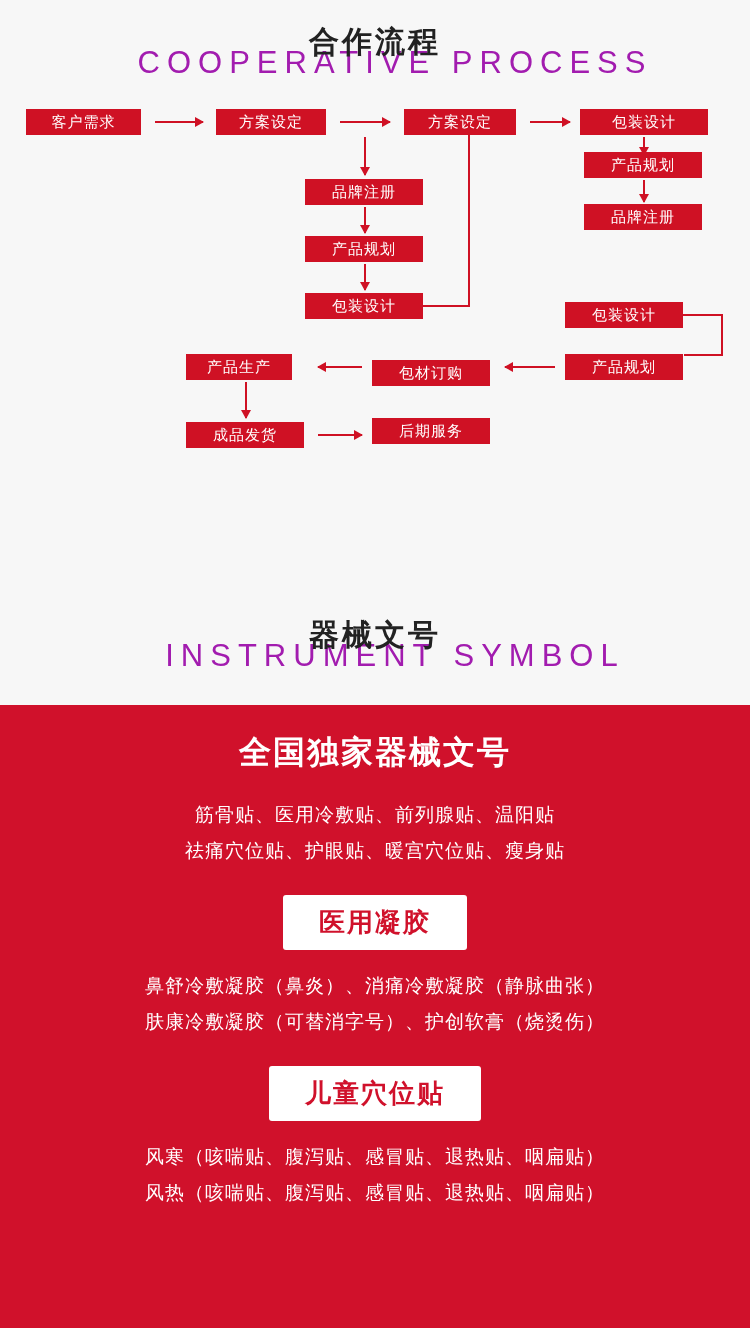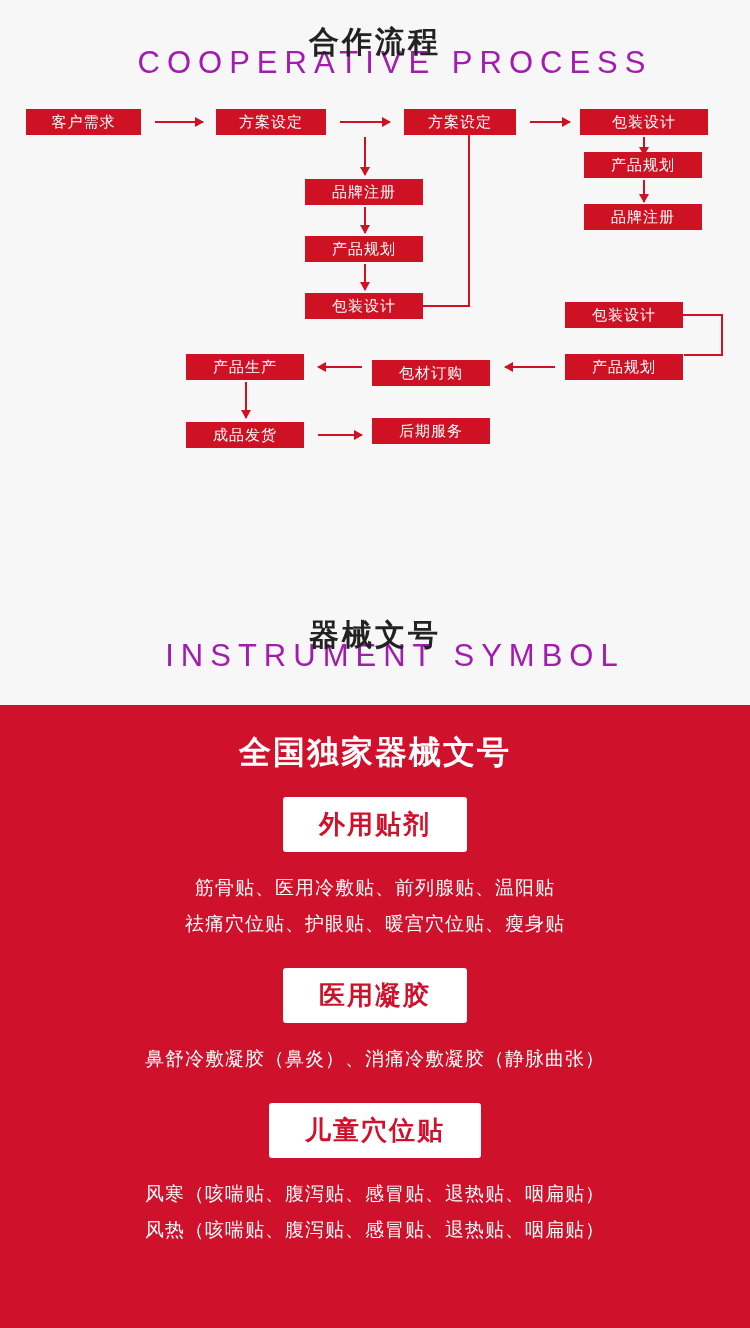--- a/index.html
+++ b/index.html
@@ -181,21 +181,21 @@
     <div class="arrow-v" style="left:643px; top:81px; height:22px;"></div>
     <div class="node" style="left:584px; top:105px; width:118px;">品牌注册</div>
 
     <div class="node" style="left:565px; top:203px; width:118px;">包装设计</div>
     <div class="line-h" style="left:683px; top:215px; width:40px;"></div>
     <div class="line-v" style="left:721px; top:215px; height:42px;"></div>
     <div class="line-h" style="left:684px; top:255px; width:38px;"></div>
 
     <div class="node" style="left:565px; top:255px; width:118px;">产品规划</div>
     <div class="node" style="left:372px; top:261px; width:118px;">包材订购</div>
-    <div class="node" style="left:186px; top:255px; width:118px;">产品生产</div>
+    <div class="node" style="left:186px; top:255px; width:106px;">产品生产</div>
 
     <div class="arrow-h left" style="left:505px; top:267px; width:50px;"></div>
     <div class="arrow-h left" style="left:318px; top:267px; width:44px;"></div>
 
     <div class="arrow-v" style="left:245px; top:283px; height:36px;"></div>
     <div class="node" style="left:186px; top:323px; width:118px;">成品发货</div>
     <div class="node" style="left:372px; top:319px; width:118px;">后期服务</div>
     <div class="arrow-h" style="left:318px; top:335px; width:44px;"></div>
 
   </div>
@@ -203,31 +203,31 @@
 
 <div class="symbol-heading">
   <div class="heading-cn">器械文号</div>
   <div class="heading-en">INSTRUMENT SYMBOL</div>
 </div>
 
 <div class="red-panel">
   <div class="panel-title">全国独家器械文号</div>
 
   <div class="cat-group">
-    <div class="cat-box">外用贴剂</div>
     <div class="cat-lines">
       <div class="cat-line">筋骨贴、医用冷敷贴、前列腺贴、温阳贴</div>
       <div class="cat-line">祛痛穴位贴、护眼贴、暖宫穴位贴、瘦身贴</div>
     </div>
   </div>
 
   <div class="cat-group">
     <div class="cat-box">医用凝胶</div>
     <div class="cat-lines">
       <div class="cat-line">鼻舒冷敷凝胶（鼻炎）、消痛冷敷凝胶（静脉曲张）</div>
+      <div class="cat-line">肤康冷敷凝胶（可替消字号）、护创软膏（烧烫伤）</div>
     </div>
   </div>
 
   <div class="cat-group">
     <div class="cat-box">儿童穴位贴</div>
     <div class="cat-lines">
       <div class="cat-line">风寒（咳喘贴、腹泻贴、感冒贴、退热贴、咽扁贴）</div>
       <div class="cat-line">风热（咳喘贴、腹泻贴、感冒贴、退热贴、咽扁贴）</div>
     </div>
   </div>

